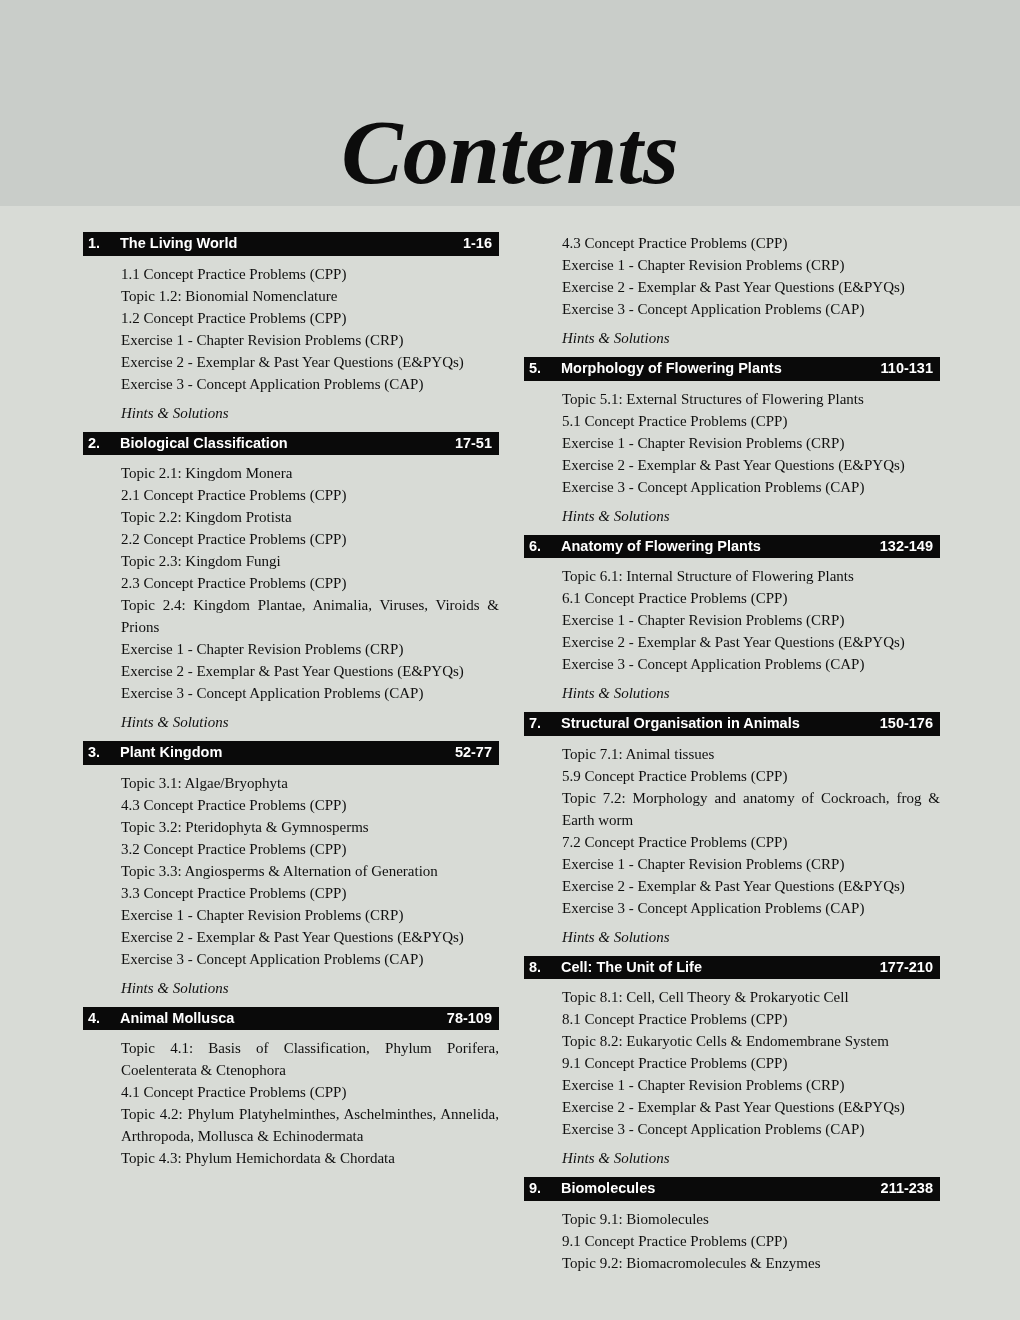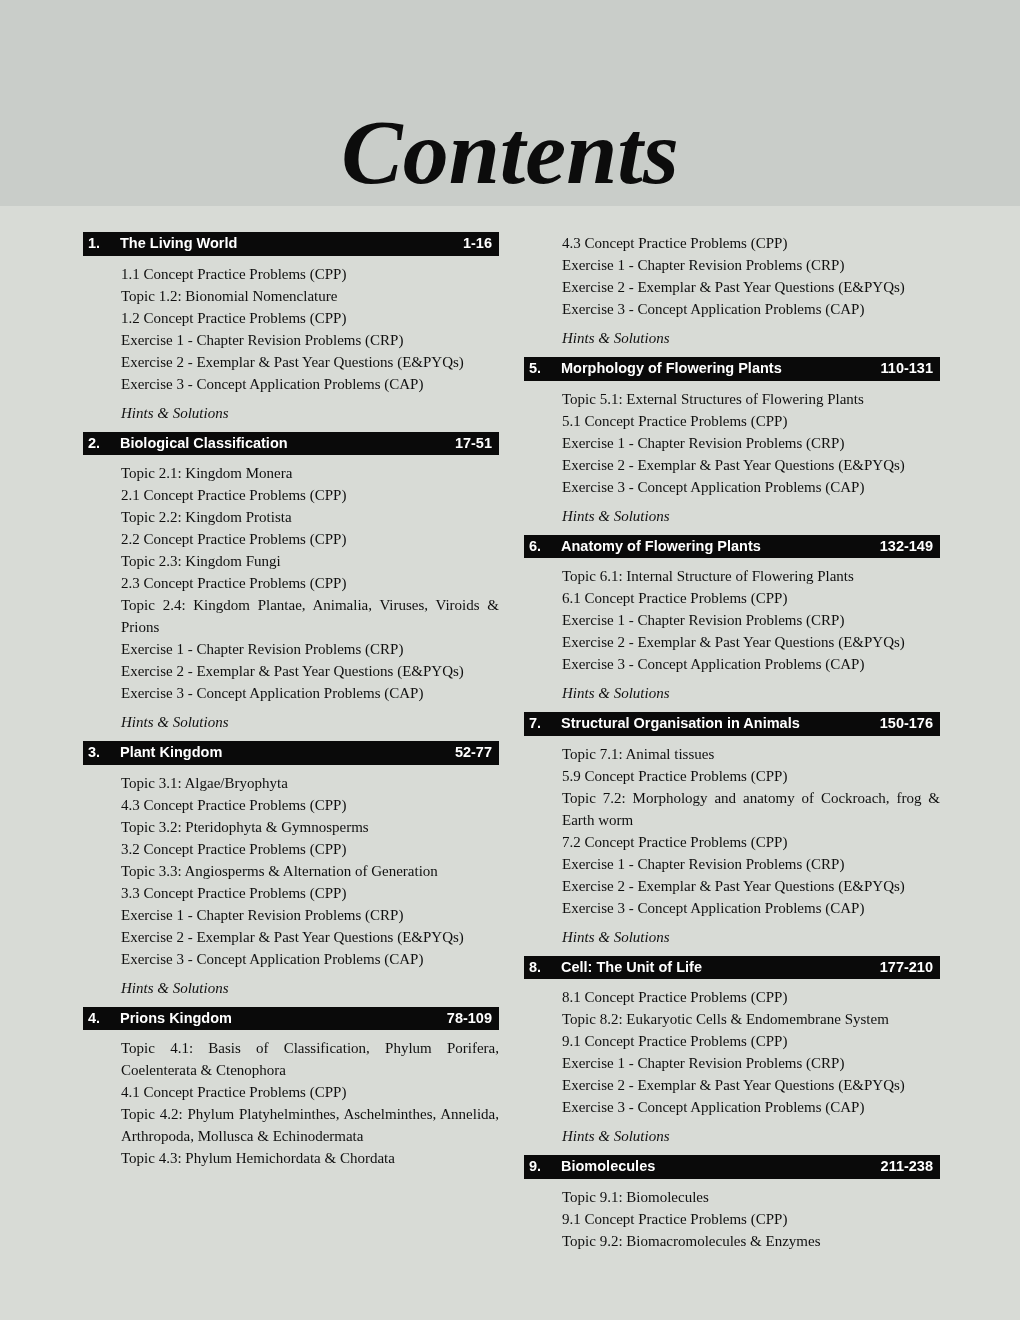--- a/index.html
+++ b/index.html
@@ -123,21 +123,21 @@
           <div class="toc-item">3.3 Concept Practice Problems (CPP)</div>
           <div class="toc-item">Exercise 1 - Chapter Revision Problems (CRP)</div>
           <div class="toc-item">Exercise 2 - Exemplar &amp; Past Year Questions (E&amp;PYQs)</div>
           <div class="toc-item">Exercise 3 - Concept Application Problems (CAP)</div>
           <div class="toc-item hints">Hints &amp; Solutions</div>
         </div>
       </div>
       <div class="chapter-section">
         <div class="chapter-bar">
           <span class="chapter-number">4.</span>
-          <span class="chapter-title">Prions Kingdom</span>
+          <span class="chapter-title">Animal Mollusca</span>
           <span class="chapter-pages">78-109</span>
         </div>
         <div class="toc-items">
           <div class="toc-item">Topic 4.1: Basis of Classification, Phylum Porifera, Coelenterata &amp; Ctenophora</div>
           <div class="toc-item">4.1 Concept Practice Problems (CPP)</div>
           <div class="toc-item">Topic 4.2: Phylum Platyhelminthes, Aschelminthes, Annelida, Arthropoda, Mollusca &amp; Echinodermata</div>
           <div class="toc-item">Topic 4.3: Phylum Hemichordata &amp; Chordata</div>
         </div>
       </div>
     </div>
@@ -198,20 +198,21 @@
           <div class="toc-item hints">Hints &amp; Solutions</div>
         </div>
       </div>
       <div class="chapter-section">
         <div class="chapter-bar">
           <span class="chapter-number">8.</span>
           <span class="chapter-title">Cell: The Unit of Life</span>
           <span class="chapter-pages">177-210</span>
         </div>
         <div class="toc-items">
+          <div class="toc-item">Topic 8.1: Cell, Cell Theory &amp; Prokaryotic Cell</div>
           <div class="toc-item">8.1 Concept Practice Problems (CPP)</div>
           <div class="toc-item">Topic 8.2: Eukaryotic Cells &amp; Endomembrane System</div>
           <div class="toc-item">9.1 Concept Practice Problems (CPP)</div>
           <div class="toc-item">Exercise 1 - Chapter Revision Problems (CRP)</div>
           <div class="toc-item">Exercise 2 - Exemplar &amp; Past Year Questions (E&amp;PYQs)</div>
           <div class="toc-item">Exercise 3 - Concept Application Problems (CAP)</div>
           <div class="toc-item hints">Hints &amp; Solutions</div>
         </div>
       </div>
       <div class="chapter-section">

